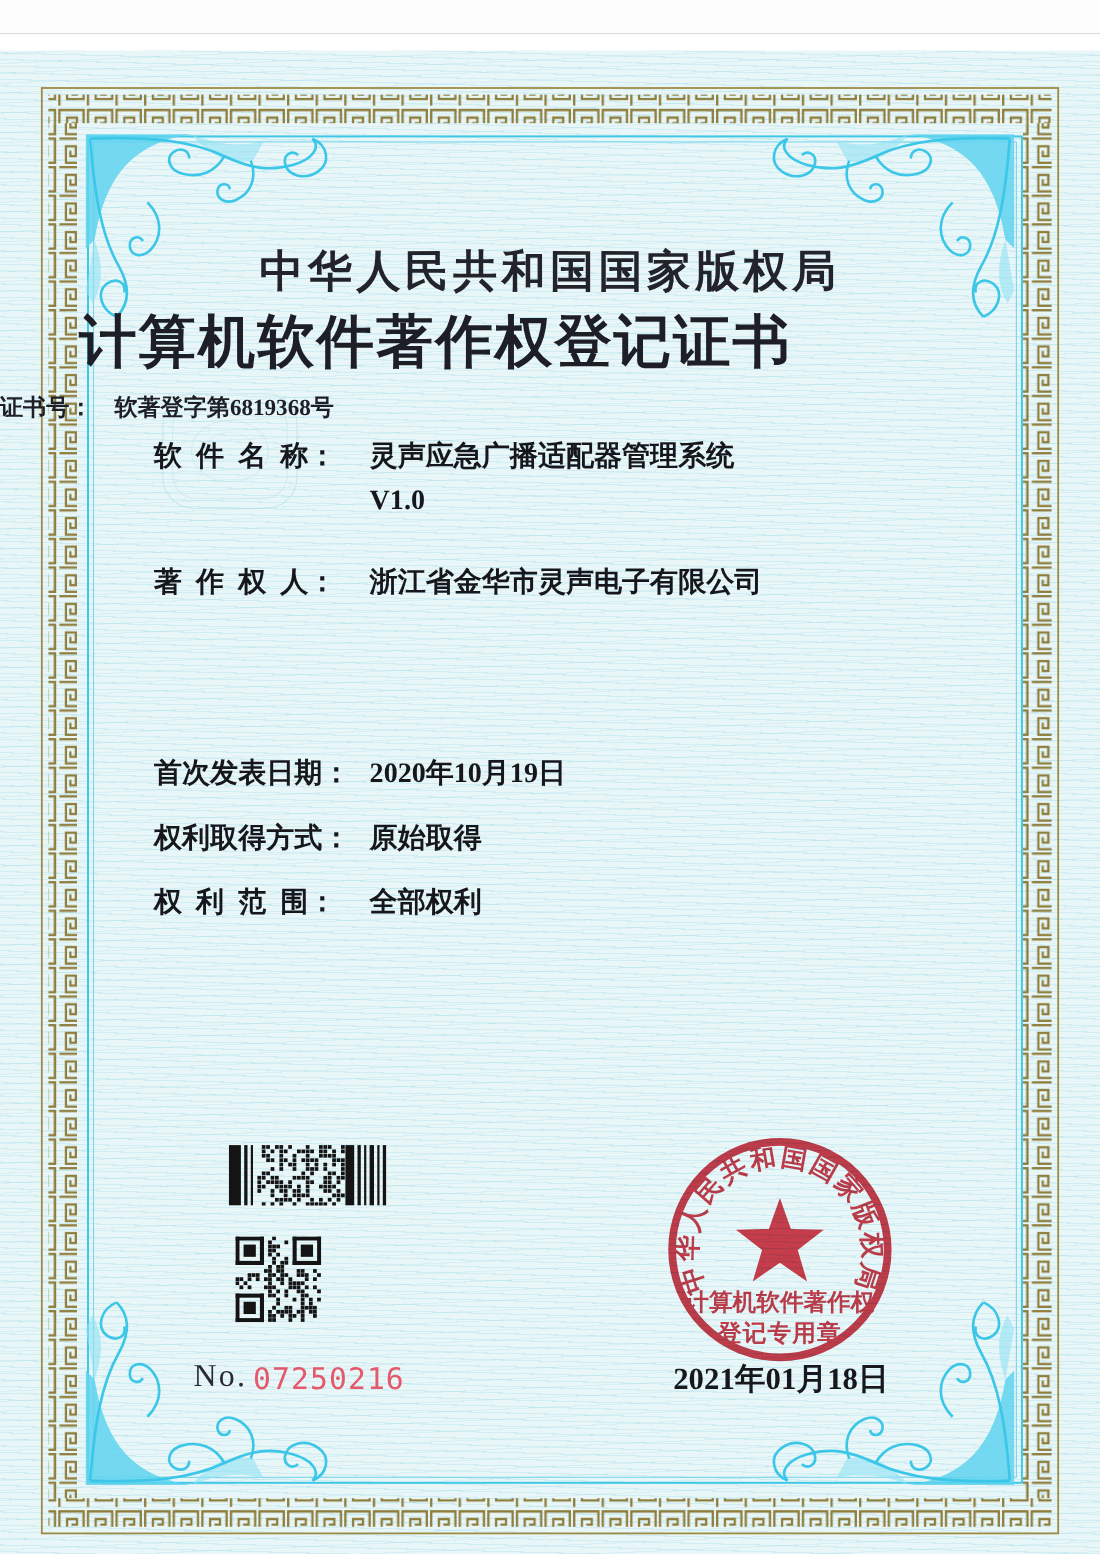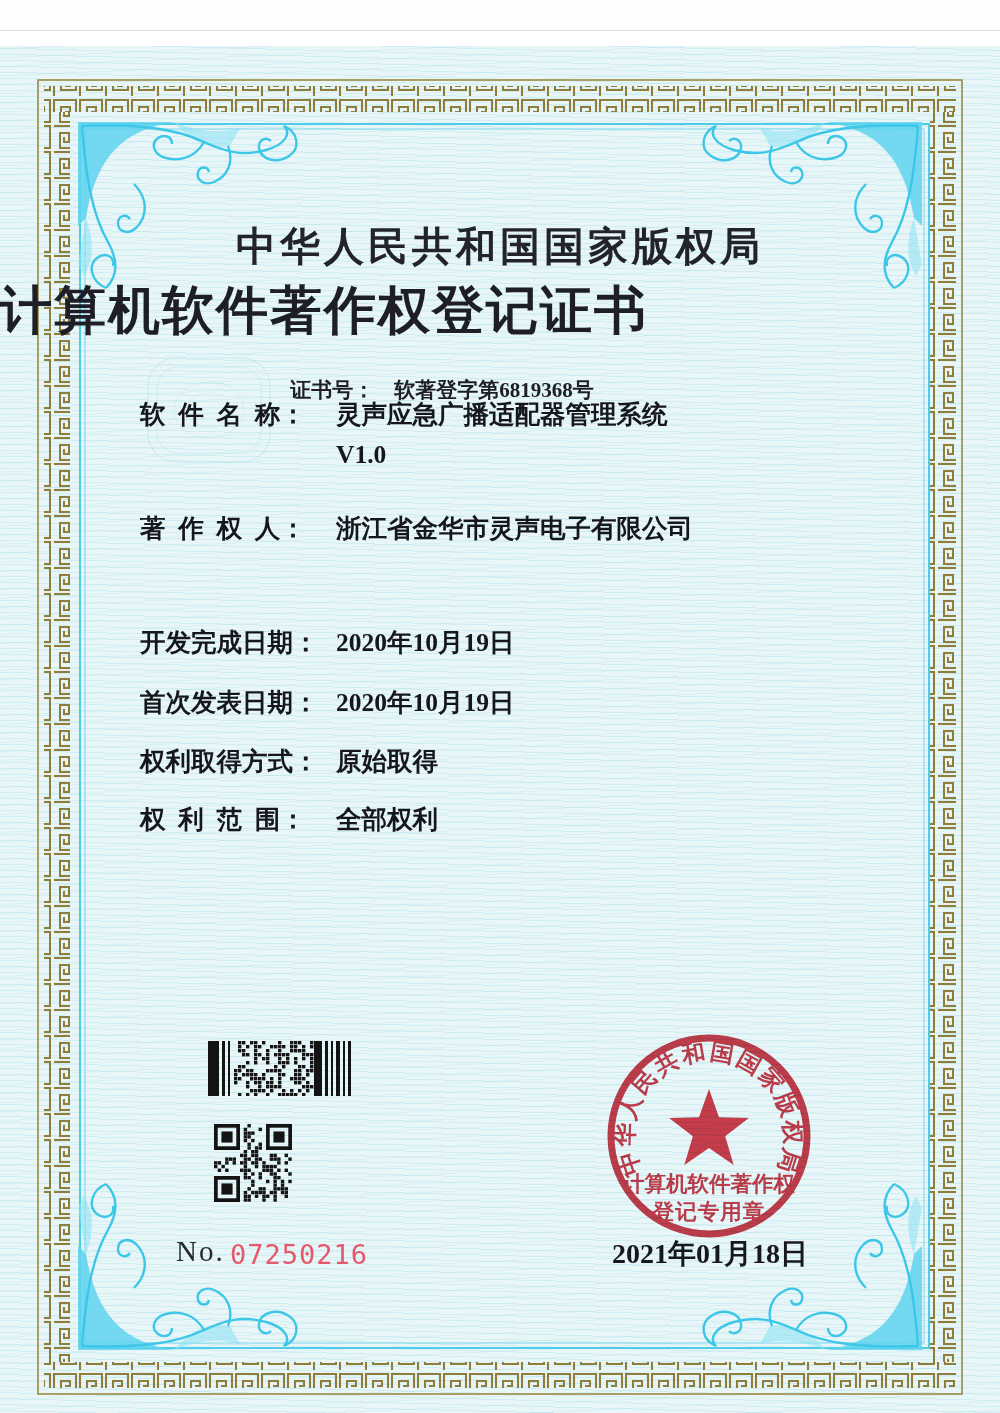--- a/index.html
+++ b/index.html
@@ -10,24 +10,24 @@
   .paper{position:absolute;left:0;top:46px;width:1000px;height:1383px;
        background-color:#e9f6f8;
        background-image:
          repeating-linear-gradient(1.5deg, rgba(104,202,221,0.20) 0 1px, rgba(255,255,255,0) 1px 6px),
          repeating-linear-gradient(-2.5deg, rgba(104,202,221,0.13) 0 1px, rgba(255,255,255,0) 1px 9px);}
   svg.frame{position:absolute;left:0;top:0;width:1000px;height:1383px;z-index:1;}
   .content{position:absolute;left:0;top:0;width:1000px;height:1383px;z-index:2;}
 
   .authority{position:absolute;left:0;top:173px;width:1000px;text-align:center;
        font-size:40px;font-weight:bold;letter-spacing:4px;color:#22232b;}
-  .cert-title{position:absolute;left:0;top:230px;width:792px;text-align:left;
+  .cert-title{position:absolute;left:0;top:230px;width:792px;text-align:center;
        font-size:52px;font-weight:900;letter-spacing:2px;color:#1d1e26;}
-  .certno{position:absolute;left:0;top:310px;width:884px;text-align:center;
-       font-size:21px;font-weight:bold;color:#1d1e26;margin-top:20px;}
+  .certno{position:absolute;left:0;top:310px;width:884px;text-align:left;
+       font-size:21px;font-weight:bold;color:#1d1e26;}
   .certno .gap{display:inline-block;width:20px;}
 
   .row{position:absolute;left:140px;font-size:25.5px;font-weight:bold;color:#16171c;}
   .row .lbl{display:inline-block;min-width:196px;white-space:pre;}
   .row .val{white-space:pre;}
   .val2{position:absolute;left:336px;top:394px;font-size:25.5px;font-weight:bold;color:#16171c;}
 
   .stmt{position:absolute;left:140px;width:762px;font-size:24.5px;font-weight:bold;
        color:#16171c;letter-spacing:0.5px;}
   .stmt.first{text-indent:2em;}
@@ -103,23 +103,20 @@
       <span>证书号：</span><span class="gap"></span><span>软著登字第6819368号</span>
     </div>
 
     <div class="row" style="top:351px">
       <span class="lbl">软  件  名  称：</span><span class="val">灵声应急广播适配器管理系统</span>
     </div>
     <div class="val2">V1.0</div>
 
     <div class="row" style="top:465px">
       <span class="lbl">著  作  权  人：</span><span class="val">浙江省金华市灵声电子有限公司</span>
-    </div>
-    <div class="row" style="top:579px">
-      <span class="lbl">开发完成日期：</span><span class="val">2020年10月19日</span>
     </div>
     <div class="row" style="top:639px">
       <span class="lbl">首次发表日期：</span><span class="val">2020年10月19日</span>
     </div>
     <div class="row" style="top:698px">
       <span class="lbl">权利取得方式：</span><span class="val">原始取得</span>
     </div>
     <div class="row" style="top:756px">
       <span class="lbl">权  利  范  围：</span><span class="val">全部权利</span>
     </div>

